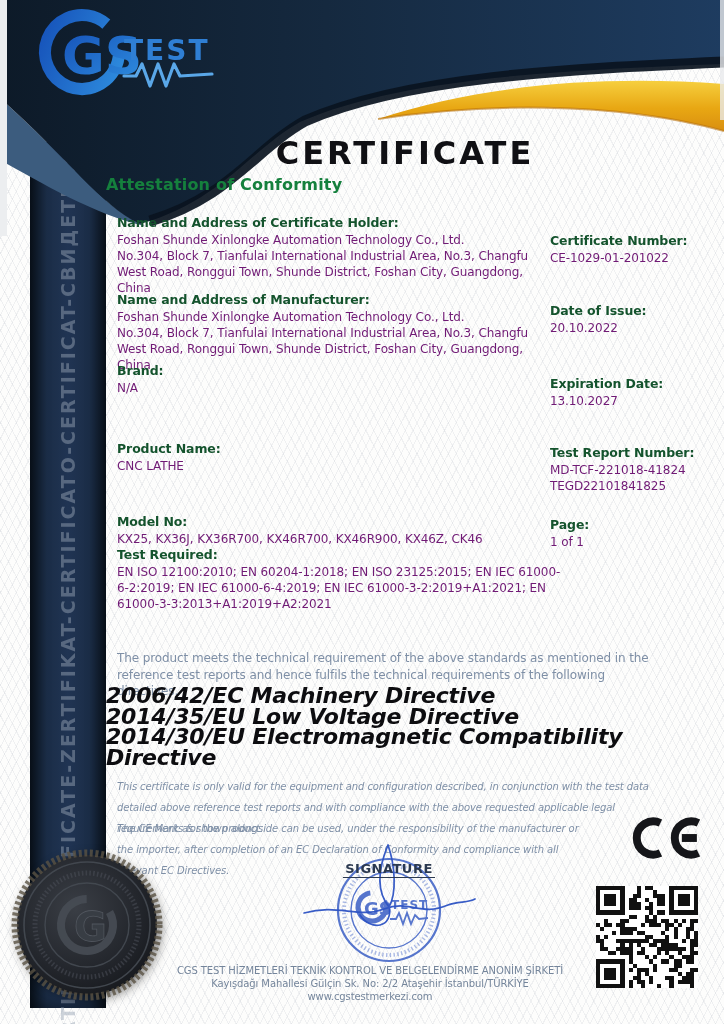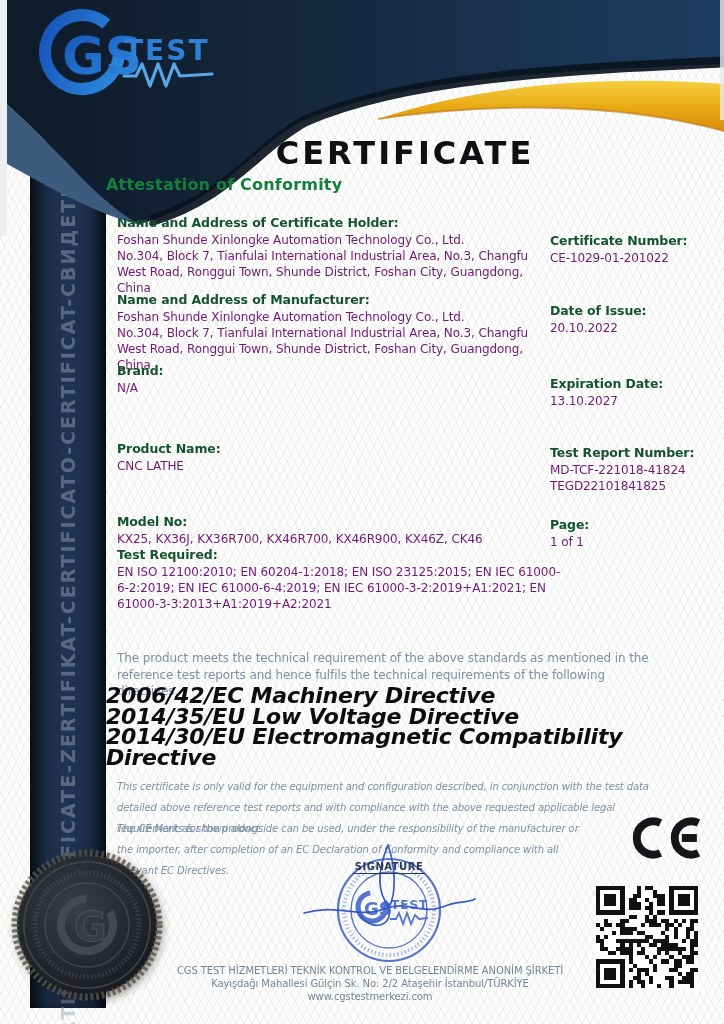--- a/index.html
+++ b/index.html
@@ -50,21 +50,21 @@
   .directives{
     position:absolute;left:106px;right:30px;top:686px;z-index:5;text-align:left;
     font-style:italic;font-weight:bold;color:#0d0d10;font-size:22px;line-height:20.5px;letter-spacing:-.2px;
   }
   .fineprint{
     position:absolute;z-index:5;font-style:italic;color:#7e8fa6;font-size:10px;line-height:21px;letter-spacing:-.1px;
   }
   
   .signature-label{
     position:absolute;left:341px;top:861px;width:96px;z-index:7;text-align:center;
-    font-size:10px;font-weight:bold;letter-spacing:.5px;color:#2b3950;
+    font-size:13px;font-weight:bold;letter-spacing:.5px;color:#2b3950;
   }
   .signature-label span{border-bottom:1.5px solid #2b3950;padding:0 2px 1px 2px;}
   .footer{
     position:absolute;left:120px;top:957px;width:500px;z-index:5;text-align:center;
     color:#74859b;font-size:10px;line-height:13px;letter-spacing:-.1px;margin-top:7px;
   }
   .footer .site{margin-top:0px;}
   #stamp-svg{position:absolute;left:298px;top:843px;z-index:6;}
   #ce-svg{position:absolute;left:628px;top:813px;z-index:5;}
   #qr-box{position:absolute;left:596px;top:886px;width:102px;height:102px;background:#fff;z-index:5;}

